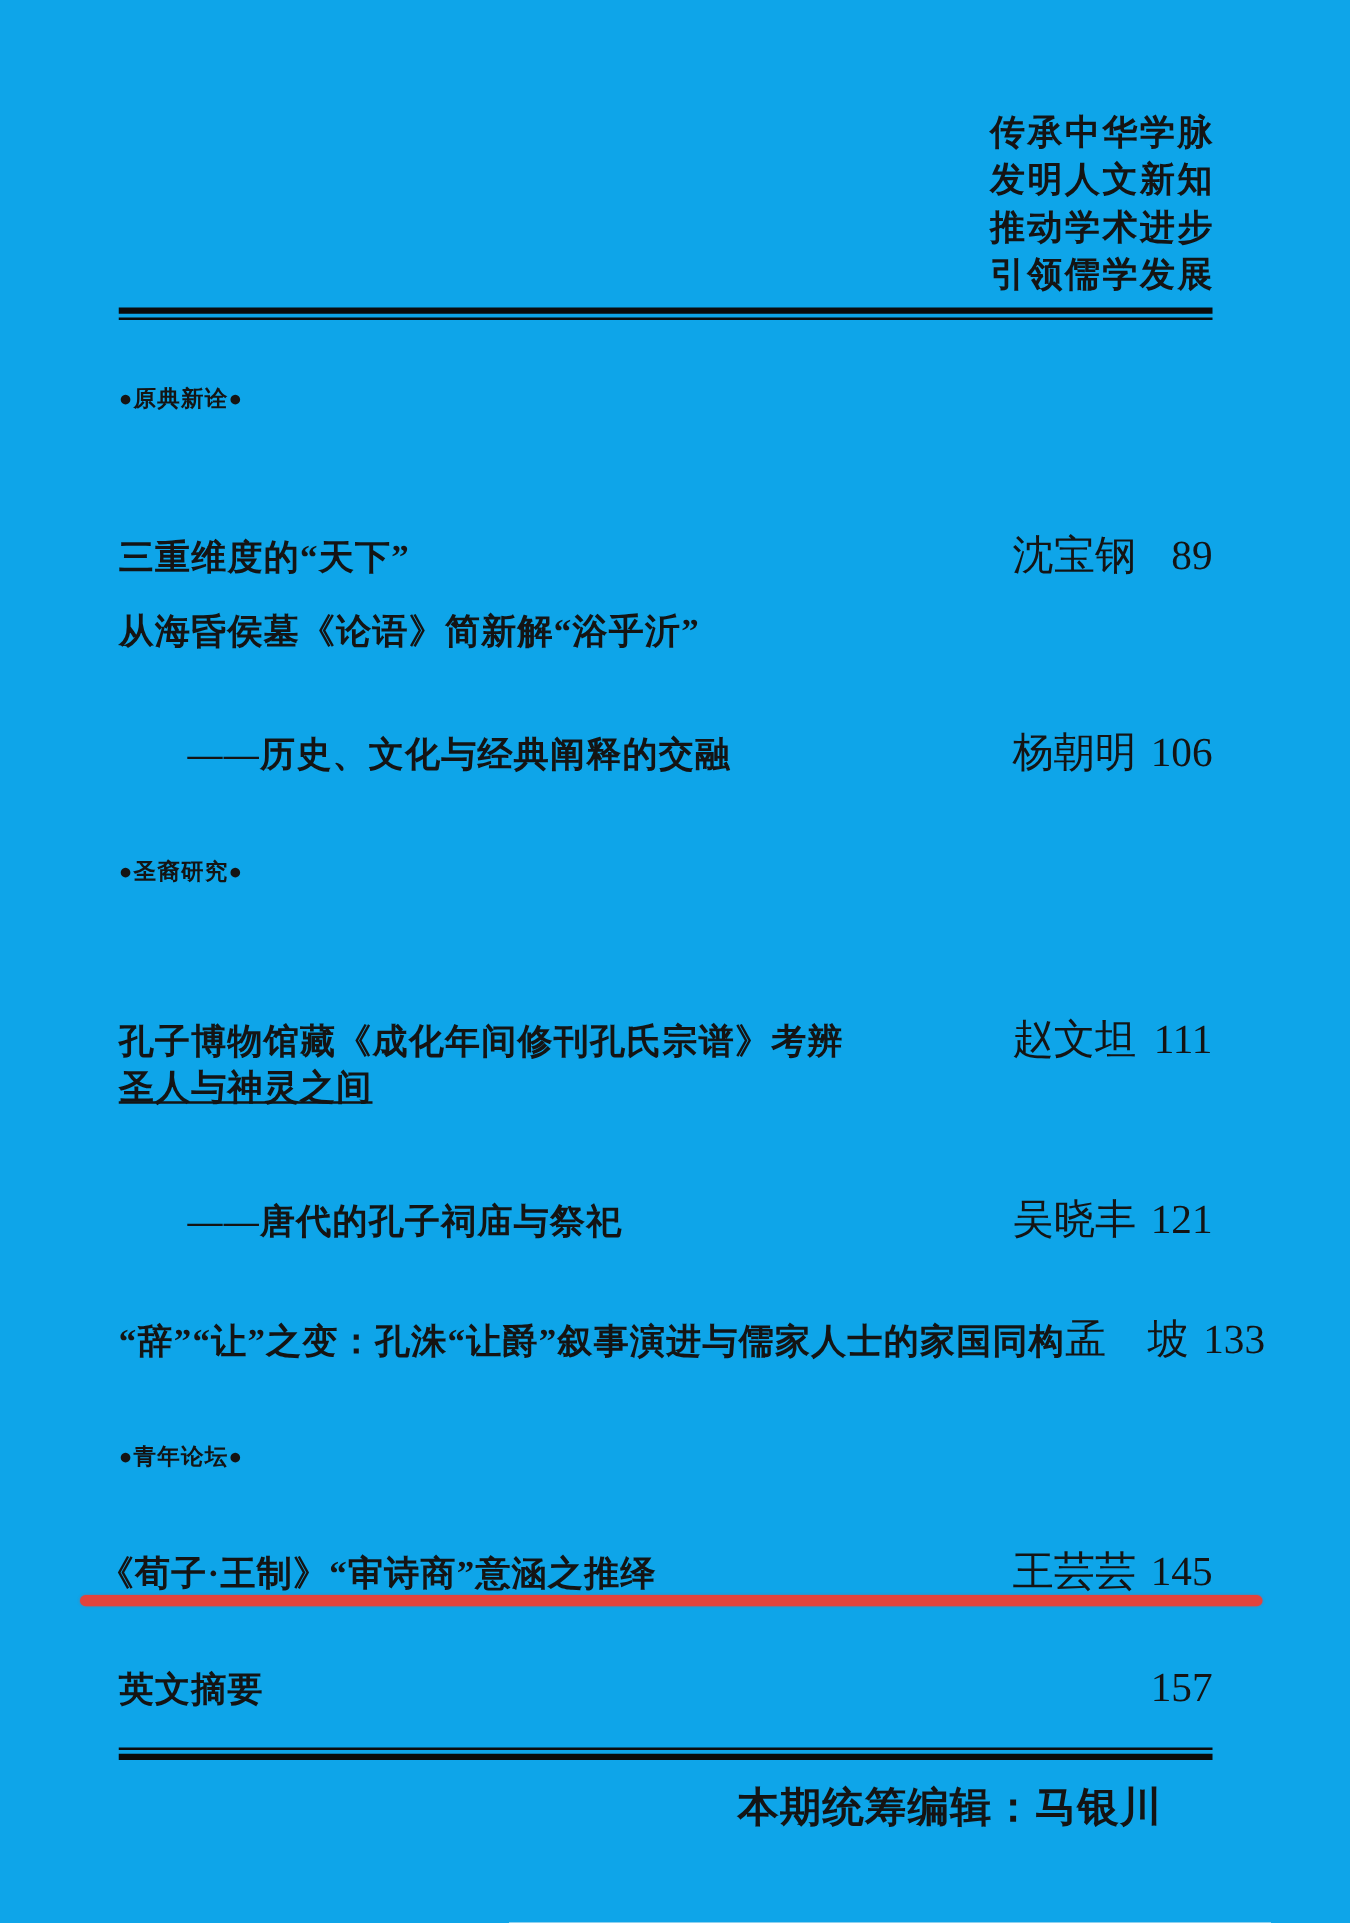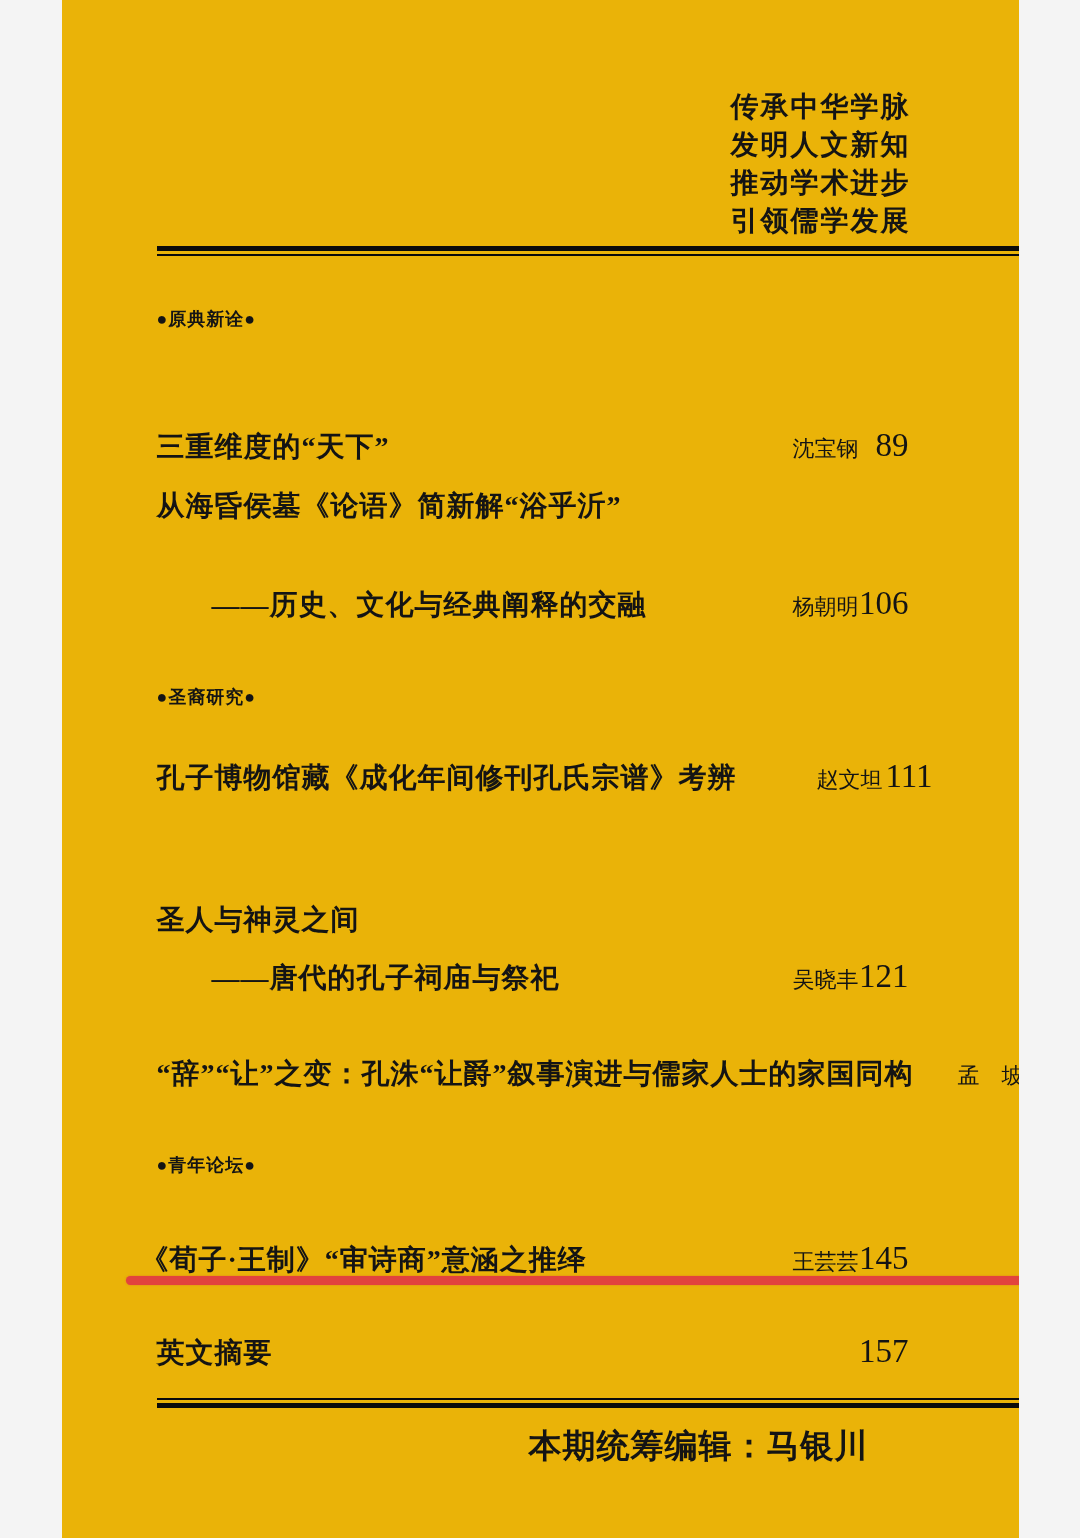--- a/index.html
+++ b/index.html
@@ -2,24 +2,24 @@
 <html><head>
 <meta charset="utf-8">
 <style>
   html, body {
     margin: 0;
     padding: 0;
     background: #f4f4f4;
   }
   .page {
     position: relative;
-    width: 957px;
+    width: 1080px;
     height: 1538px;
     margin: 0 auto;
-    background: #eab308;
+    background: #0ea5e9;
     color: #141414;
     font-family: "Liberation Serif", "DejaVu Serif", serif;
     overflow: hidden;
   }
 
   
   .masthead {
     position: absolute;
     top: 88px;
     right: 108px;
@@ -69,23 +69,22 @@
     font-weight: 700;
     padding-left: 55px;
   }
   .entry-title.hanging-punct { margin-left: -16px; }
   .row-right {
     display: flex;
     align-items: baseline;
     font-weight: 400;
   }
   .entry-author {
-    font-size: 22px;
+    font-size: 33px;
     min-width: 110px;
-    text-align: right;
   }
   .entry-page {
     font-size: 33px;
     min-width: 50px;
     text-align: right;
   }
 
   
   .red-underline {
     position: absolute;
@@ -108,22 +107,22 @@
     font-size: 33px;
     letter-spacing: 1px;
   }
 
   
   .r-sec1  { top: 303px; }
   .r-e1    { top: 397px; margin-top: 32px; }
   .r-e2    { top: 490px; }
   .r-e3    { top: 587px; }
   .r-sec2  { top: 681px; }
-  .r-e4    { top: 760px; gap: 36px; }
-  .r-e5    { top: 904px; }
+  .r-e4    { top: 816px; gap: 36px; }
+  .r-e5    { top: 855px; text-decoration: underline; }
   .r-e6    { top: 960px; }
   .r-e7    { top: 1056px; }
   .r-sec3  { top: 1149px; }
   .r-e8    { top: 1242px; }
   .r-e9    { top: 1335px; }
 </style>
 </head>
 <body>
 
 <div class="page">

